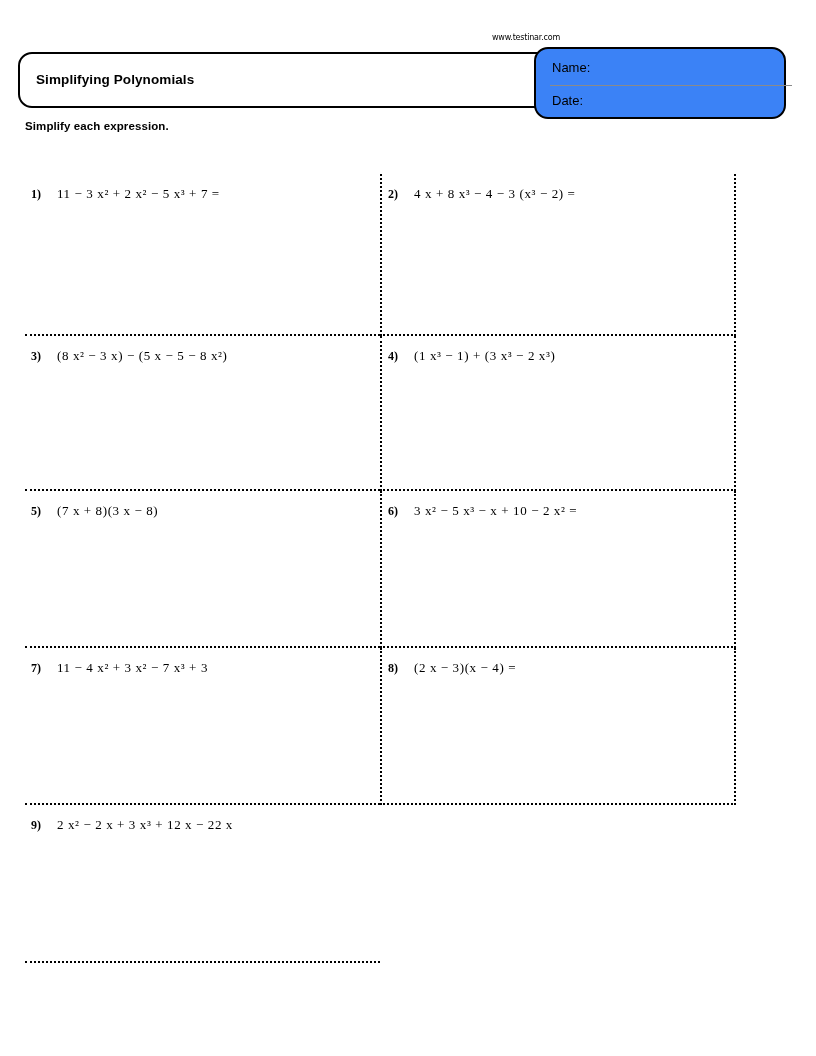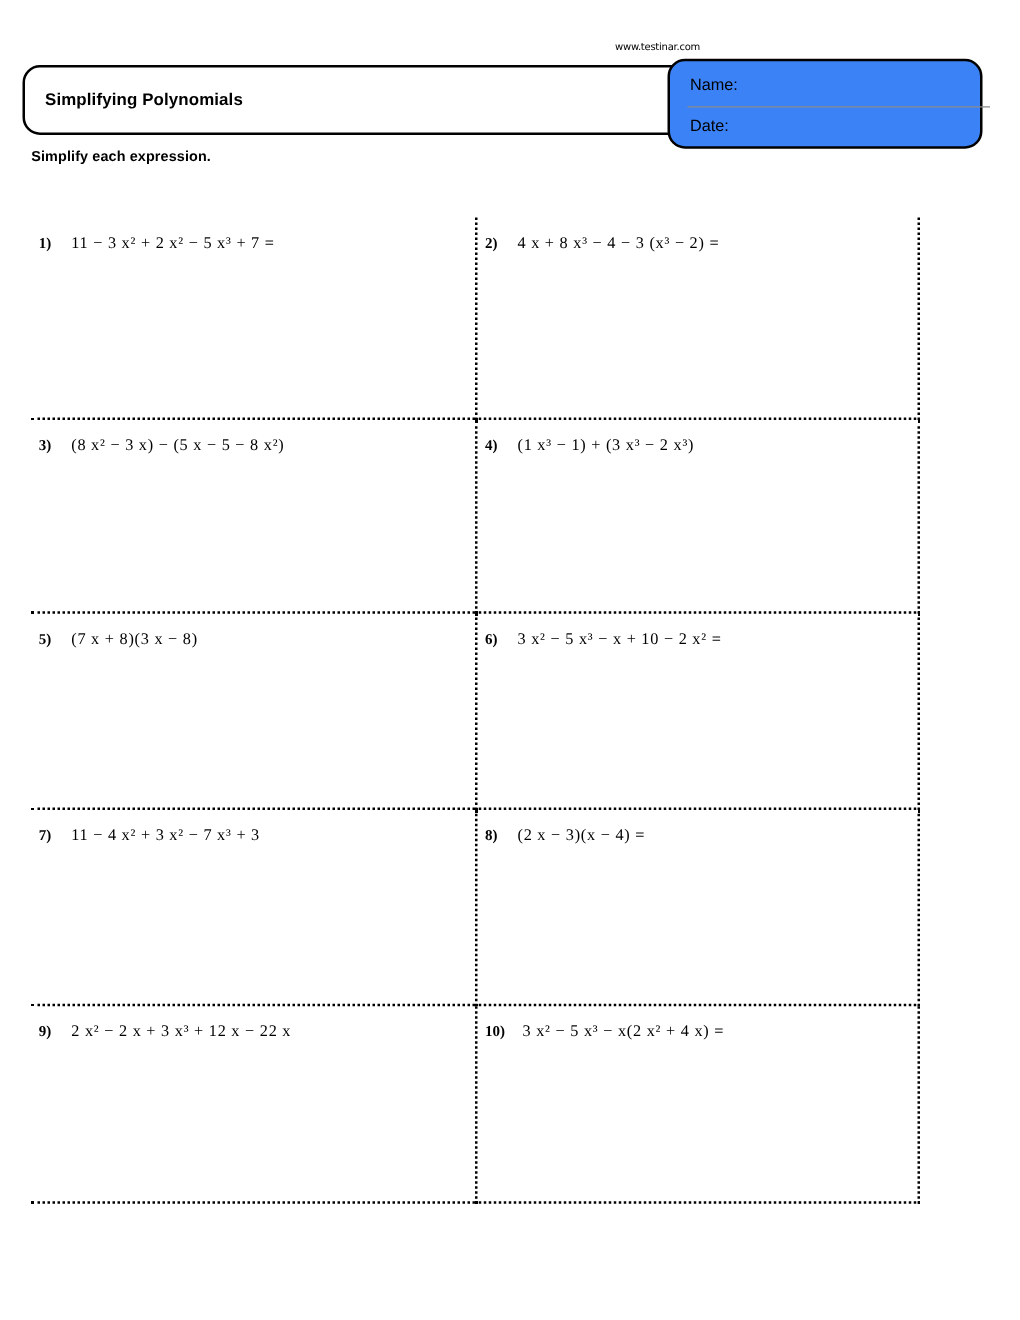--- a/index.html
+++ b/index.html
@@ -221,21 +221,15 @@
     </div>
   </div>
 
   <div class="prow r5">
     <div class="pcell left">
       <div class="p-line">
         <span class="p-num">9)</span>
         <span class="p-expr">2 x² − 2 x + 3 x³ + 12 x − 22 x</span>
       </div>
     </div>
-    <div class="pcell right">
-      <div class="p-line">
-        <span class="p-num wide">10)</span>
-        <span class="p-expr">3 x² − 5 x³ − x(2 x² + 4 x) =</span>
-      </div>
-    </div>
   </div>
 
 </div>
 
 </body></html>

